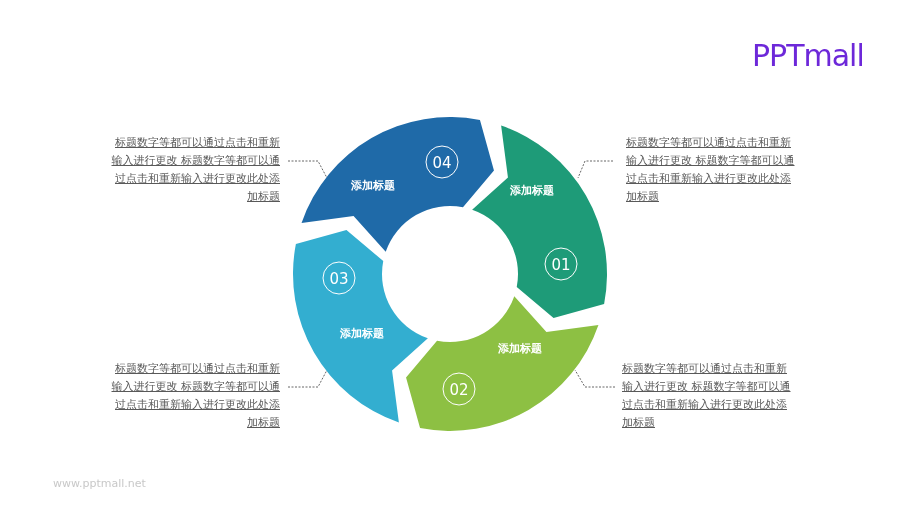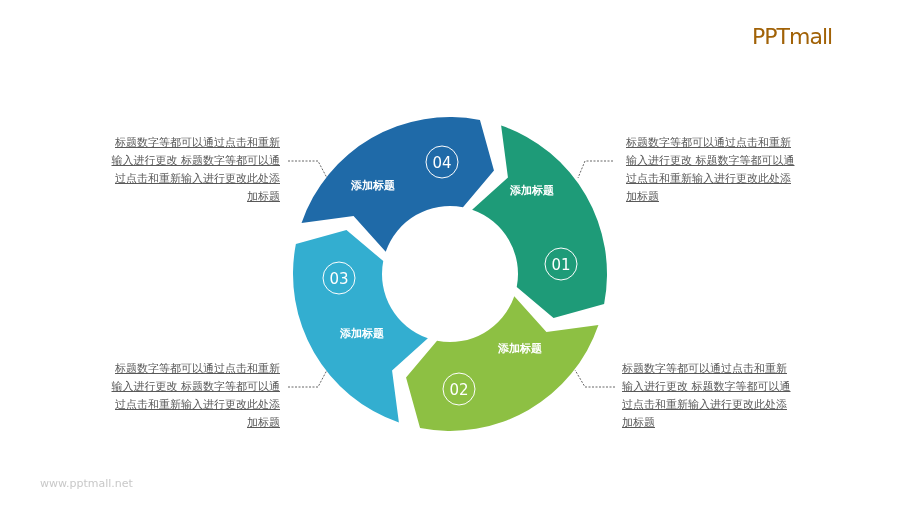--- a/index.html
+++ b/index.html
@@ -2,26 +2,26 @@
 <html><head>
 <meta charset="utf-8">
 <style>
   html, body { margin: 0; padding: 0; }
   body {
     width: 900px; height: 506px; position: relative; overflow: hidden;
     background: #ffffff;
     font-family: "DejaVu Sans", "Liberation Sans", sans-serif;
   }
   .logo {
-    position: absolute; left: 752px; top: 24px;
+    position: absolute; left: 752px; top: 38px;
     font-family: "DejaVu Sans", sans-serif;
-    font-size: 22px; letter-spacing: -1px; color: #a16207; font-weight: normal;
+    font-size: 30px; letter-spacing: -1px; color: #6d28d9; font-weight: normal;
   }
   .footer-url {
-    position: absolute; left: 40px; top: 477px;
+    position: absolute; left: 53px; top: 477px;
     font-family: "DejaVu Sans", sans-serif;
     font-size: 11px; color: #c8c8c8;
   }
   .desc {
     position: absolute; width: 200px;
     font-family: "DejaVu Sans", sans-serif;
     font-size: 11px; line-height: 18px; color: #595959; text-decoration: underline;
   }
   .desc.left { text-align: right; }
   .desc.right { text-align: left; }

